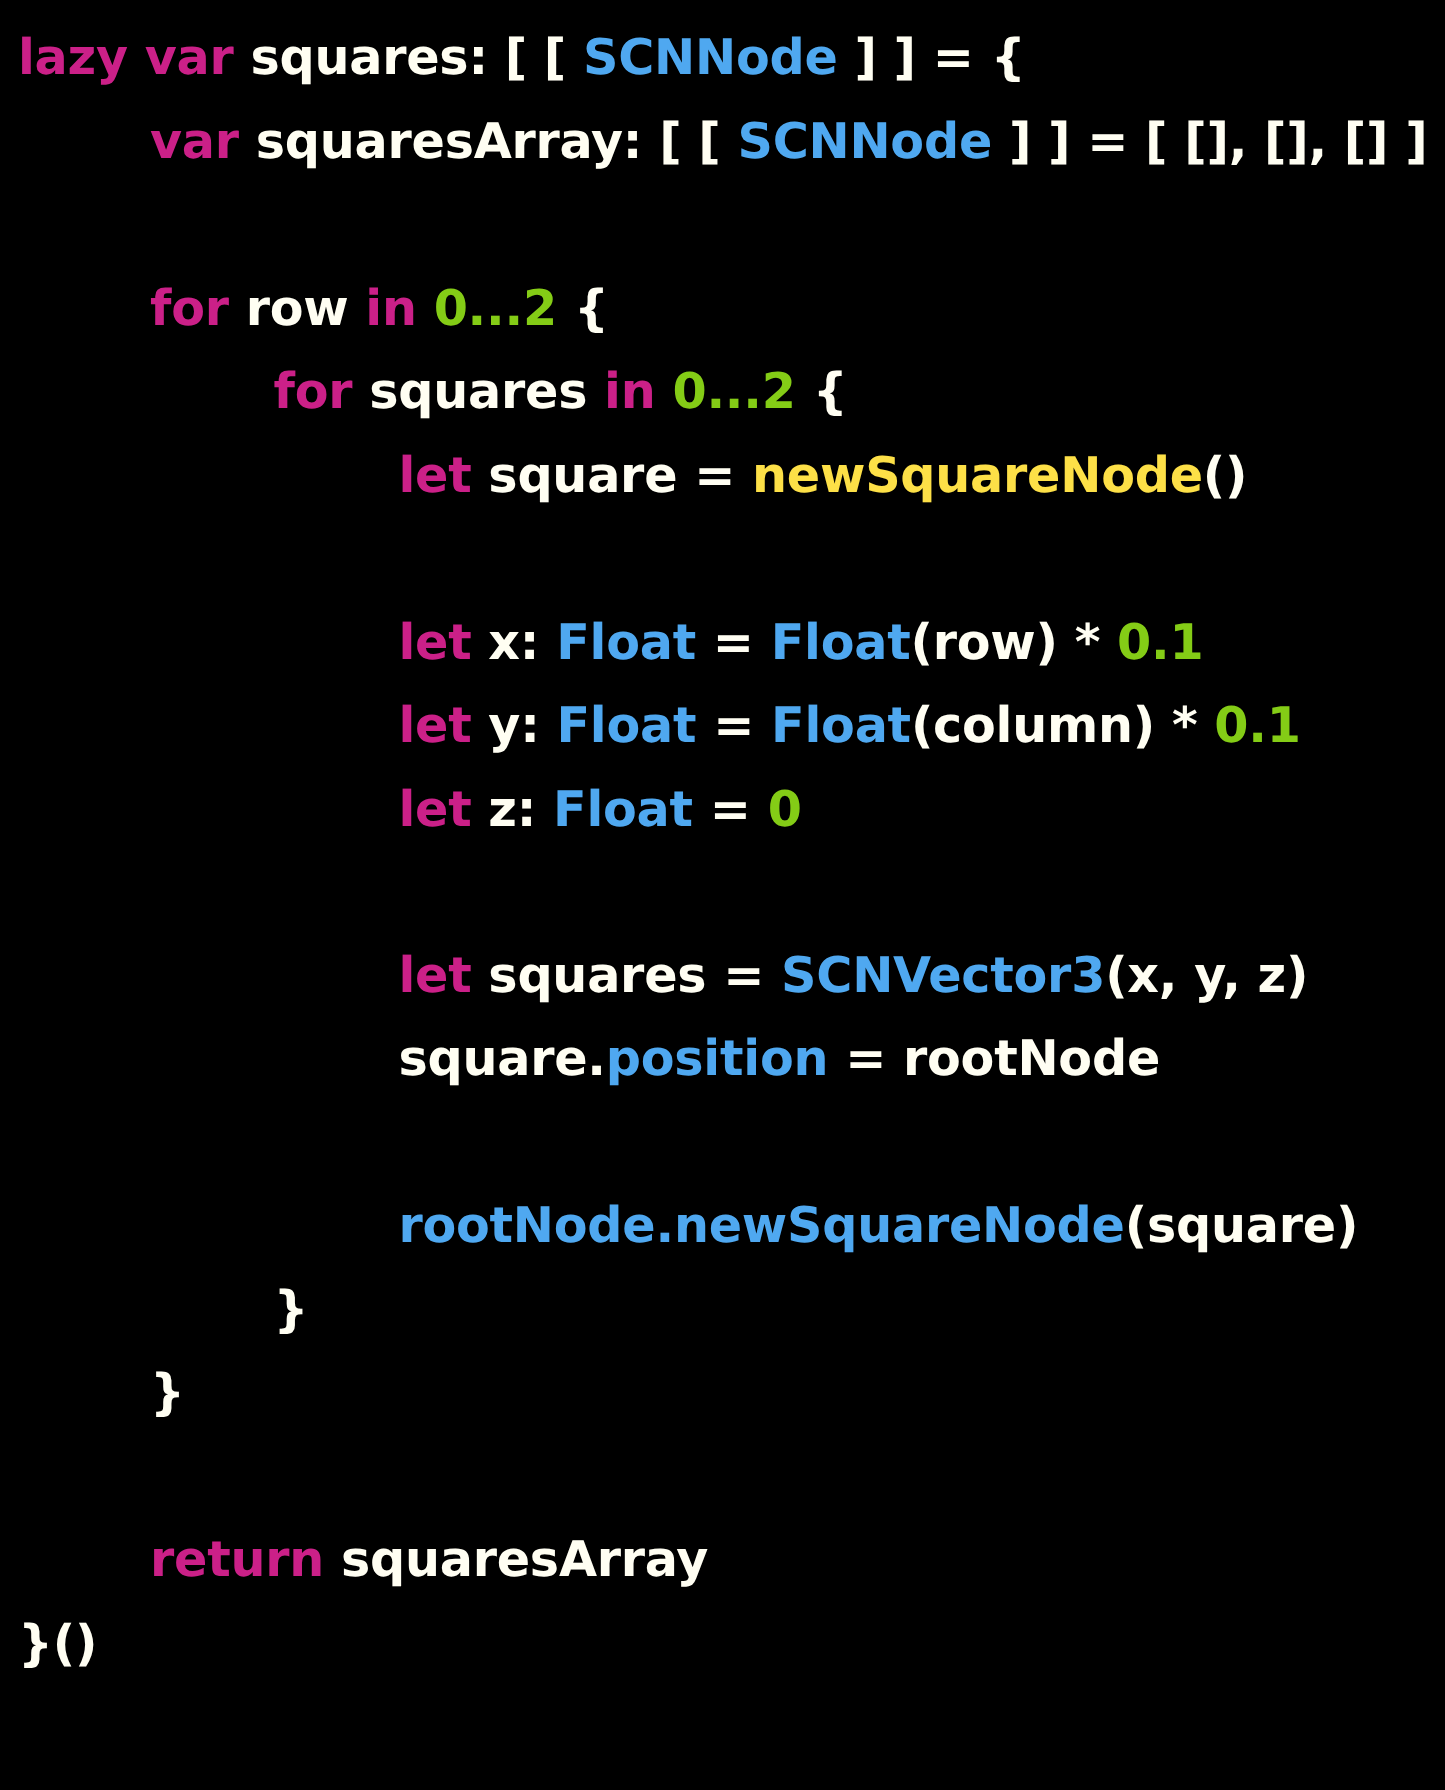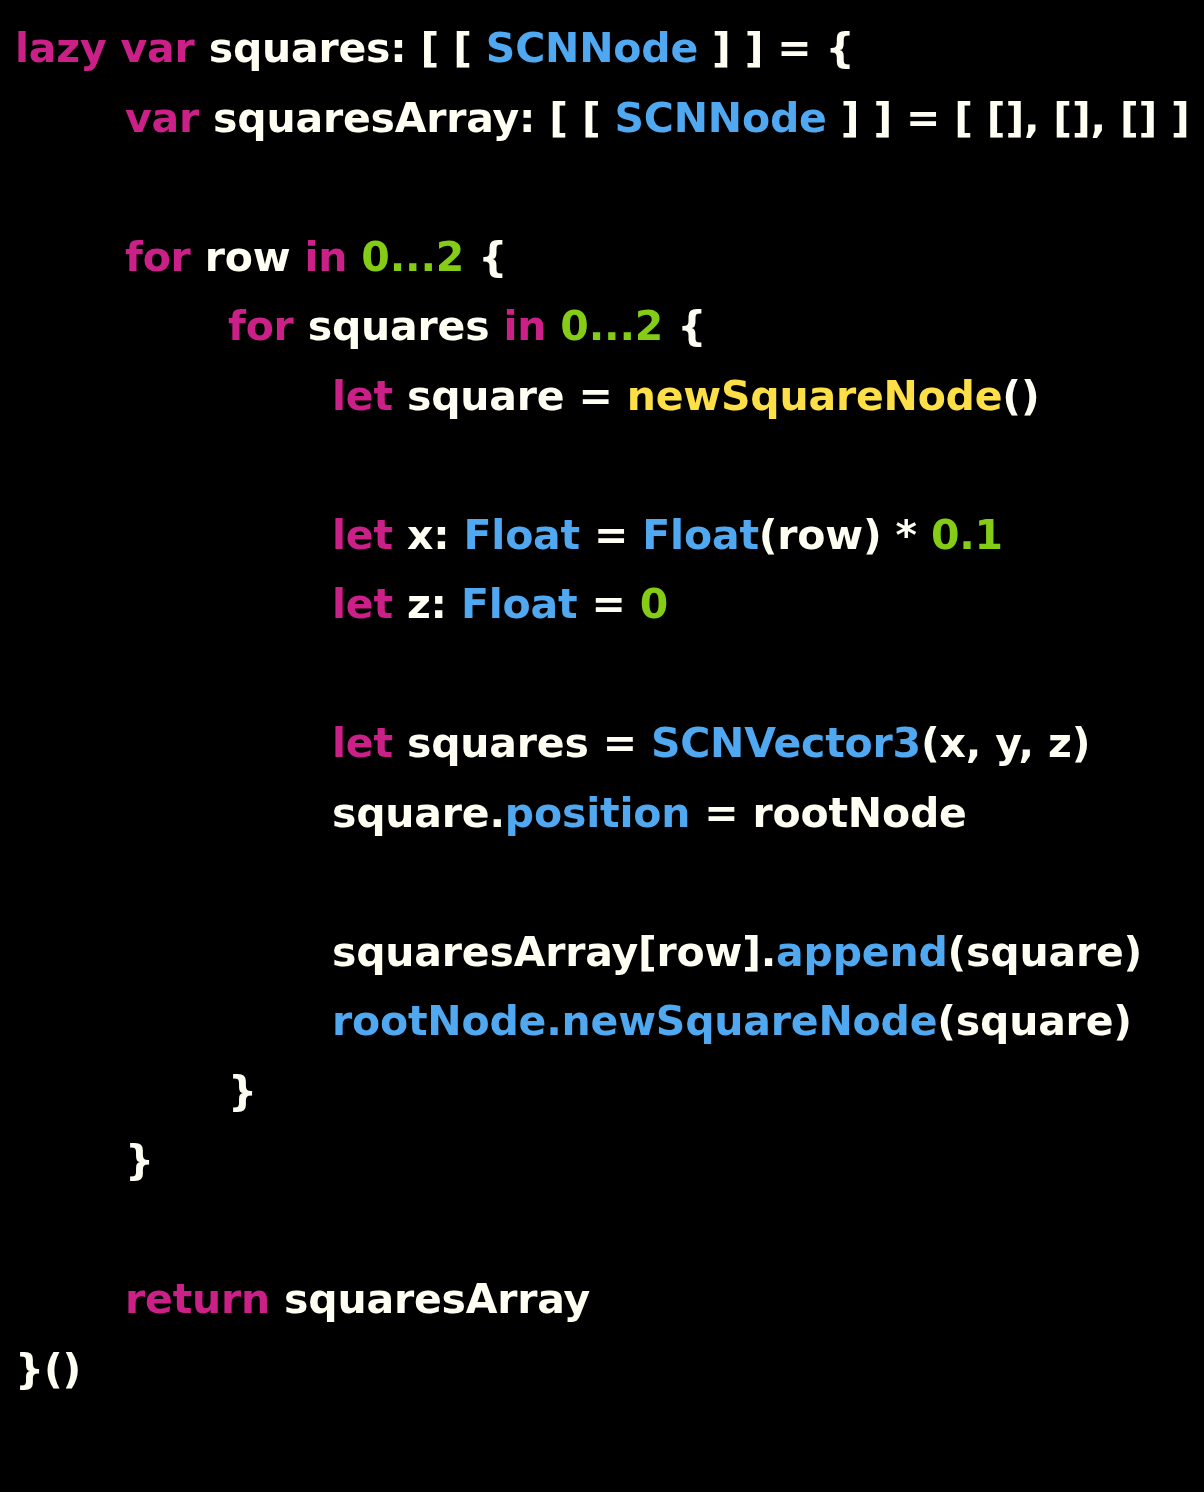--- a/index.html
+++ b/index.html
@@ -46,26 +46,26 @@
 <div id="page">
   <div class="code-block" id="code-block">
       <div class="code-line" style="padding-left: 15px;"><span class="tok t-kw">lazy</span><span class="tok t-plain"> </span><span class="tok t-kw">var</span><span class="tok t-plain"> squares: [ [ </span><span class="tok t-type">SCNNode</span><span class="tok t-plain"> ] ] = {</span></div>
       <div class="code-line" style="padding-left: 125px;"><span class="tok t-kw">var</span><span class="tok t-plain"> squaresArray: [ [ </span><span class="tok t-type">SCNNode</span><span class="tok t-plain"> ] ] = [ [], [], [] ]</span></div>
       <div class="code-line" style="padding-left: 15px;">&nbsp;</div>
       <div class="code-line" style="padding-left: 125px;"><span class="tok t-kw">for</span><span class="tok t-plain"> row </span><span class="tok t-kw">in</span><span class="tok t-plain"> </span><span class="tok t-num">0...2</span><span class="tok t-plain"> {</span></div>
       <div class="code-line" style="padding-left: 228px;"><span class="tok t-kw">for</span><span class="tok t-plain"> squares </span><span class="tok t-kw">in</span><span class="tok t-plain"> </span><span class="tok t-num">0...2</span><span class="tok t-plain"> {</span></div>
       <div class="code-line" style="padding-left: 332px;"><span class="tok t-kw">let</span><span class="tok t-plain"> square = </span><span class="tok t-fn">newSquareNode</span><span class="tok t-plain">()</span></div>
       <div class="code-line" style="padding-left: 15px;">&nbsp;</div>
       <div class="code-line" style="padding-left: 332px;"><span class="tok t-kw">let</span><span class="tok t-plain"> x: </span><span class="tok t-type">Float</span><span class="tok t-plain"> = </span><span class="tok t-type">Float</span><span class="tok t-plain">(row) * </span><span class="tok t-num">0.1</span></div>
+      <div class="code-line" style="padding-left: 332px;"><span class="tok t-kw">let</span><span class="tok t-plain"> y: </span><span class="tok t-type">Float</span><span class="tok t-plain"> = </span><span class="tok t-type">Float</span><span class="tok t-plain">(column) * </span><span class="tok t-num">0.1</span></div>
       <div class="code-line" style="padding-left: 332px;"><span class="tok t-kw">let</span><span class="tok t-plain"> z: </span><span class="tok t-type">Float</span><span class="tok t-plain"> = </span><span class="tok t-num">0</span></div>
       <div class="code-line" style="padding-left: 15px;">&nbsp;</div>
       <div class="code-line" style="padding-left: 332px;"><span class="tok t-kw">let</span><span class="tok t-plain"> squares = </span><span class="tok t-type">SCNVector3</span><span class="tok t-plain">(x, y, z)</span></div>
       <div class="code-line" style="padding-left: 332px;"><span class="tok t-plain">square.</span><span class="tok t-prop">position</span><span class="tok t-plain"> = rootNode</span></div>
       <div class="code-line" style="padding-left: 15px;">&nbsp;</div>
-      <div class="code-line" style="padding-left: 332px;"><span class="tok t-plain">squaresArray[row].</span><span class="tok t-prop">append</span><span class="tok t-plain">(square)</span></div>
       <div class="code-line" style="padding-left: 332px;"><span class="tok t-prop">rootNode</span><span class="tok t-prop">.</span><span class="tok t-prop">newSquareNode</span><span class="tok t-plain">(square)</span></div>
       <div class="code-line" style="padding-left: 228px;"><span class="tok t-plain">}</span></div>
       <div class="code-line" style="padding-left: 125px;"><span class="tok t-plain">}</span></div>
       <div class="code-line" style="padding-left: 15px;">&nbsp;</div>
       <div class="code-line" style="padding-left: 125px;"><span class="tok t-kw">return</span><span class="tok t-plain"> squaresArray</span></div>
       <div class="code-line" style="padding-left: 15px;"><span class="tok t-plain">}()</span></div>
     </div>
 </div>
 
 </body></html>

